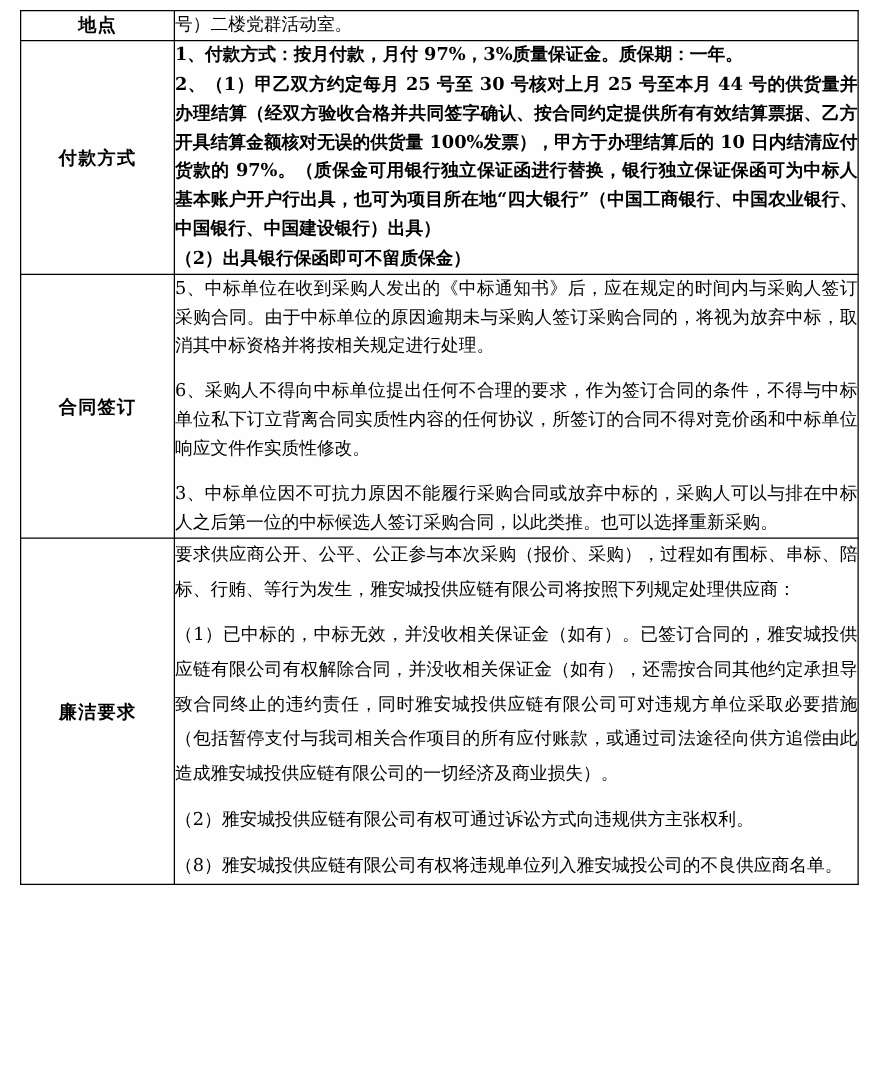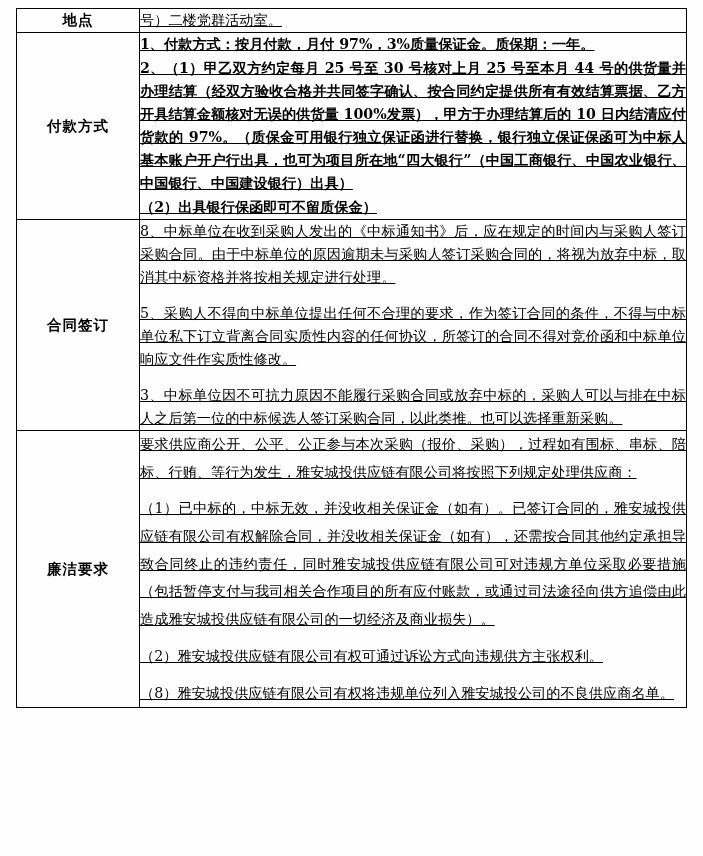--- a/index.html
+++ b/index.html
@@ -48,21 +48,20 @@
     line-height: 1.62;
     text-align: justify;
   }
   .bold-line {
     font-weight: bold;
     margin-top: 44px;
   }
   p.para {
     margin: 0 0 0 0;
     text-indent: 0;
-    text-decoration: underline;
   }
   p.para + p.para {
     margin-top: 1px;
   }
   .loose p.para + p.para {
     margin-top: 13px;
   }
   .loose {
     line-height: 1.95;
   }
@@ -95,22 +94,22 @@
         <td class="label-cell">付款方式</td>
         <td class="content-cell bold-line">
           <p class="para">1、付款方式：按月付款，月付 97%，3%质量保证金。质保期：一年。</p>
           <p class="para">2、（1）甲乙双方约定每月 25 号至 30 号核对上月 25 号至本月 44 号的供货量并办理结算（经双方验收合格并共同签字确认、按合同约定提供所有有效结算票据、乙方开具结算金额核对无误的供货量 100%发票），甲方于办理结算后的 10 日内结清应付货款的 97%。（质保金可用银行独立保证函进行替换，银行独立保证保函可为中标人基本账户开户行出具，也可为项目所在地“四大银行”（中国工商银行、中国农业银行、中国银行、中国建设银行）出具）</p>
           <p class="para">（2）出具银行保函即可不留质保金）</p>
         </td>
       </tr>
       <tr>
         <td class="label-cell">合同签订</td>
         <td class="content-cell loose">
-          <p class="para">8、中标单位在收到采购人发出的《中标通知书》后，应在规定的时间内与采购人签订采购合同。由于中标单位的原因逾期未与采购人签订采购合同的，将视为放弃中标，取消其中标资格并将按相关规定进行处理。</p>
-          <p class="para">5、采购人不得向中标单位提出任何不合理的要求，作为签订合同的条件，不得与中标单位私下订立背离合同实质性内容的任何协议，所签订的合同不得对竞价函和中标单位响应文件作实质性修改。</p>
+          <p class="para">5、中标单位在收到采购人发出的《中标通知书》后，应在规定的时间内与采购人签订采购合同。由于中标单位的原因逾期未与采购人签订采购合同的，将视为放弃中标，取消其中标资格并将按相关规定进行处理。</p>
+          <p class="para">6、采购人不得向中标单位提出任何不合理的要求，作为签订合同的条件，不得与中标单位私下订立背离合同实质性内容的任何协议，所签订的合同不得对竞价函和中标单位响应文件作实质性修改。</p>
           <p class="para">3、中标单位因不可抗力原因不能履行采购合同或放弃中标的，采购人可以与排在中标人之后第一位的中标候选人签订采购合同，以此类推。也可以选择重新采购。</p>
         </td>
       </tr>
       <tr class="cl-row">
         <td class="label-cell">廉洁要求</td>
         <td class="content-cell">
           <p class="para">要求供应商公开、公平、公正参与本次采购（报价、采购），过程如有围标、串标、陪标、行贿、等行为发生，雅安城投供应链有限公司将按照下列规定处理供应商：</p>
           <p class="para">（1）已中标的，中标无效，并没收相关保证金（如有）。已签订合同的，雅安城投供应链有限公司有权解除合同，并没收相关保证金（如有），还需按合同其他约定承担导致合同终止的违约责任，同时雅安城投供应链有限公司可对违规方单位采取必要措施（包括暂停支付与我司相关合作项目的所有应付账款，或通过司法途径向供方追偿由此造成雅安城投供应链有限公司的一切经济及商业损失）。</p>
           <p class="para">（2）雅安城投供应链有限公司有权可通过诉讼方式向违规供方主张权利。</p>
           <p class="para">（8）雅安城投供应链有限公司有权将违规单位列入雅安城投公司的不良供应商名单。</p>

